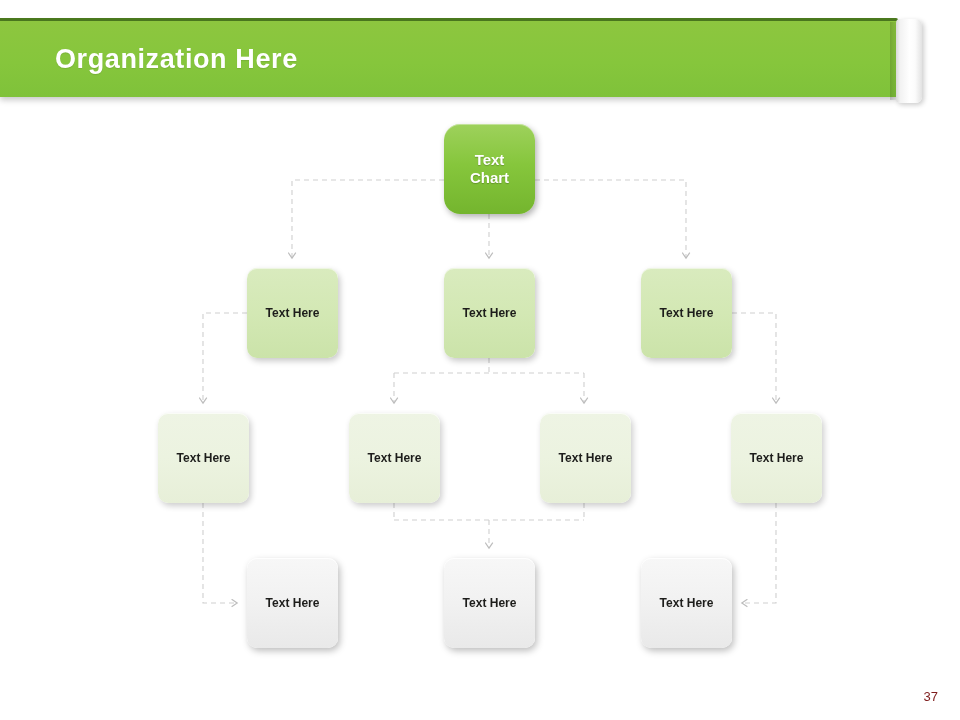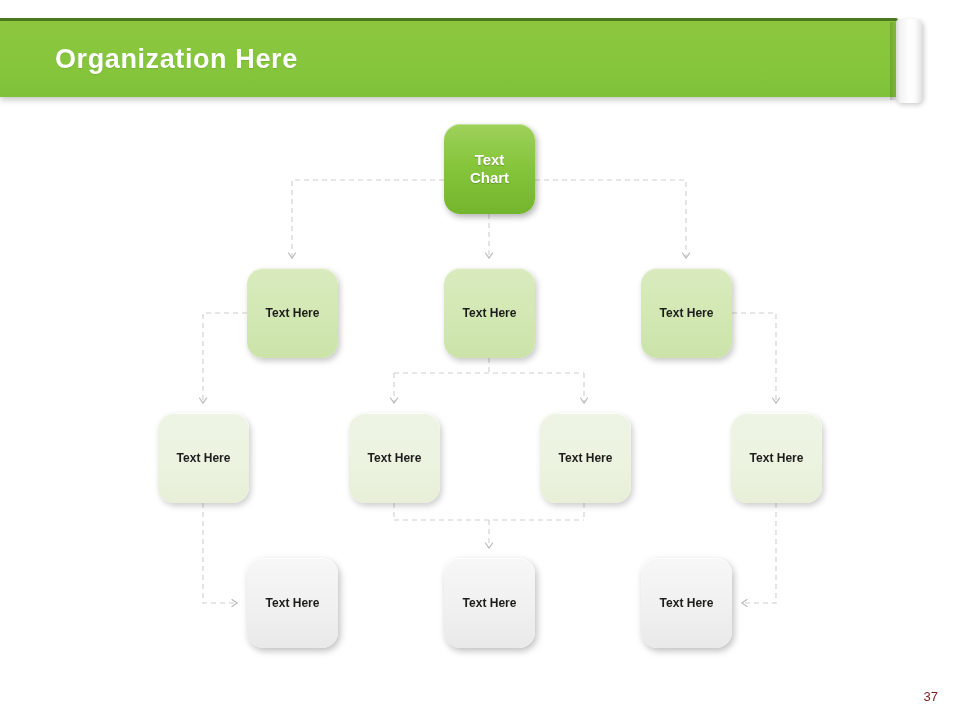--- a/index.html
+++ b/index.html
@@ -96,21 +96,21 @@
   }
 
   
   .node {
     position: absolute;
     box-sizing: border-box;
     display: flex;
     align-items: center;
     justify-content: center;
     text-align: center;
-    border-radius: 16px;
+    border-radius: 10px;
     line-height: 1.22;
   }
   .node .node-label {
     display: block;
     padding: 0 6px;
   }
 
   .node.root {
     background: linear-gradient(180deg, #9ed15c 0%, #86c63c 45%, #74b52e 100%);
     color: #ffffff;

